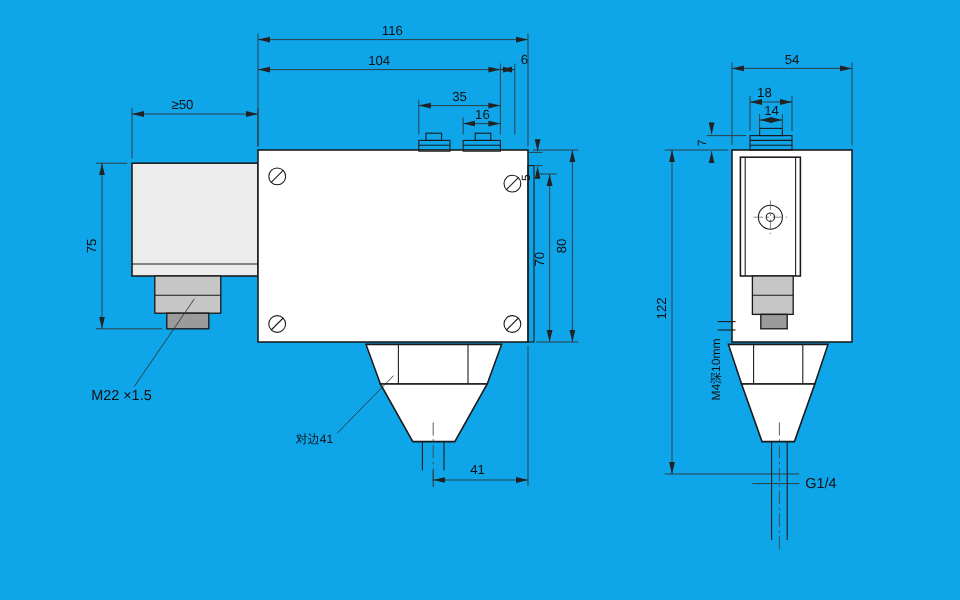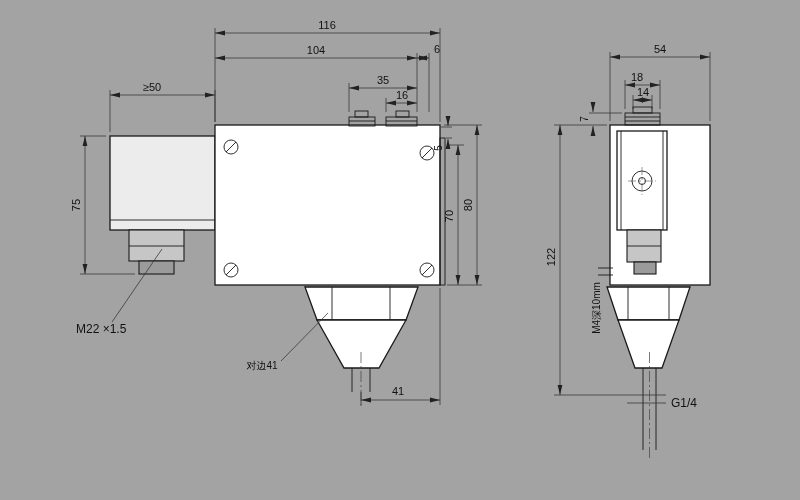--- a/index.html
+++ b/index.html
@@ -1,16 +1,16 @@
 <!DOCTYPE html>
 <html><head>
 <meta charset="utf-8">
 <style>
   html,body{margin:0;padding:0;background:#fff;}
-  .stage{position:relative;width:800px;height:500px;background:#a3a3a3;overflow:hidden;}
+  .stage{position:relative;width:800px;height:500px;background:#0ea5e9;overflow:hidden;}
   svg{display:block;}
   .ol      {fill:#ffffff;stroke:#1a1a1a;stroke-width:1.3;}
   .thin    {fill:none;stroke:#1a1a1a;stroke-width:0.9;}
   .fill-a  {fill:#ececec;stroke:#1a1a1a;stroke-width:1.3;}
   .fill-b  {fill:#c6c6c6;stroke:#1a1a1a;stroke-width:1.1;}
   .fill-c  {fill:#9b9b9b;stroke:#1a1a1a;stroke-width:1.1;}
   .xl      {stroke:#333;stroke-width:0.75;fill:none;}
   .dl      {stroke:#333;stroke-width:0.75;fill:none;marker-start:url(#arr);marker-end:url(#arr);}
   .stub    {stroke:#333;stroke-width:0.75;fill:none;marker-end:url(#arr);}
   .cl      {stroke:#444;stroke-width:0.7;fill:none;stroke-dasharray:11 3 2 3;}

